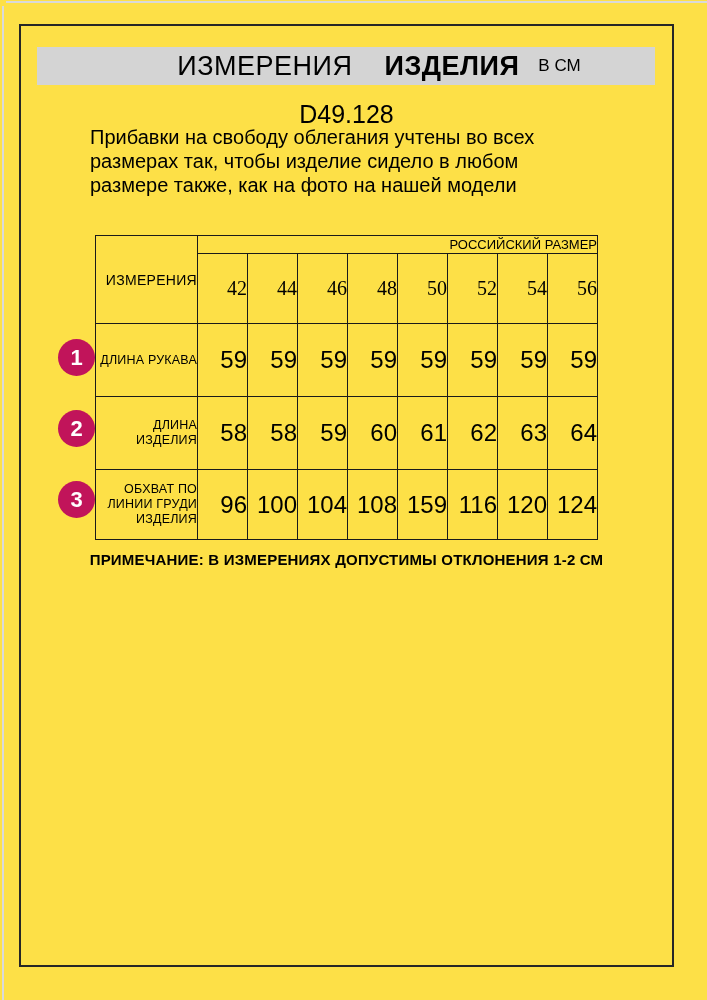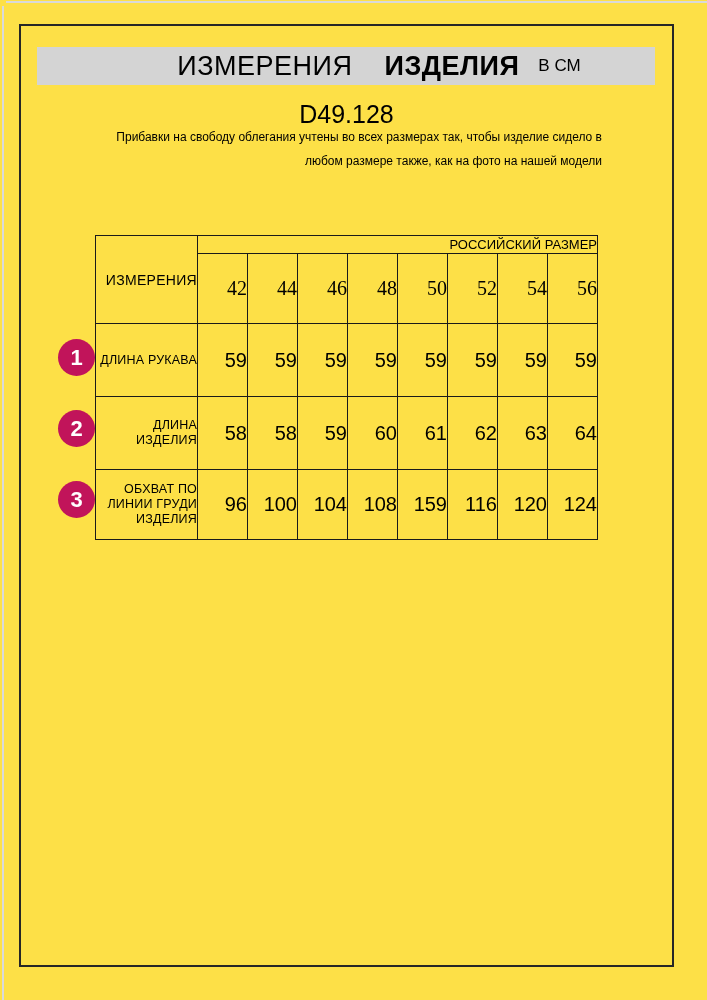--- a/index.html
+++ b/index.html
@@ -27,21 +27,21 @@
   }
   .title-w1{font-size:27px;margin-left:66px;letter-spacing:0.5px;}
   .title-w2{font-size:27px;font-weight:bold;margin-left:32px;letter-spacing:0.5px;}
   .title-unit{font-size:17px;margin-left:19px;font-weight:500;}
   .code{
     position:absolute;left:19px;top:100px;width:655px;
     text-align:center;font-size:25px;
   }
   .desc{
     position:absolute;left:90px;top:125px;width:512px;
-    text-align:right;font-size:12px;line-height:24px;
+    text-align:left;font-size:20px;line-height:24px;
   }
   .tablewrap{position:absolute;left:95px;top:235px;}
   table.sizes{
     border-collapse:collapse;table-layout:fixed;
   }
   table.sizes td,table.sizes th{
     border:1.5px solid #1a1a1a;
     padding:0;margin:0;
     text-align:right;vertical-align:middle;
     font-weight:normal;
@@ -55,21 +55,21 @@
     font-family:Liberation Serif, serif;
     font-weight:bold;font-size:20px;
   }
   .tr-data td{height:72px;}
   .tr-data.last td{height:69px;}
   .cell-label{
     font-size:12.5px;line-height:15px;
     white-space:pre-line;letter-spacing:0.2px;
     padding:0 2px;
   }
-  .cell-val{font-size:20px;}
+  .cell-val{font-size:24px;}
   .badge{
     position:absolute;left:58px;
     width:37px;height:37px;border-radius:50%;
     color:#fff;font-weight:bold;font-size:22px;
     display:flex;align-items:center;justify-content:center;
   }
   .badge1{top:339px;}
   .badge2{top:410px;}
   .badge3{top:481px;}
   .note{
@@ -160,13 +160,14 @@
           <td class="cell-val">124</td>
         </tr>
       </tbody>
     </table>
   </div>
 
   <div class="badge badge1" style="background: rgb(193, 20, 90);">1</div>
   <div class="badge badge2" style="background: rgb(193, 20, 90);">2</div>
   <div class="badge badge3" style="background: rgb(193, 20, 90);">3</div>
 
+  <div class="note">ПРИМЕЧАНИЕ: В ИЗМЕРЕНИЯХ ДОПУСТИМЫ ОТКЛОНЕНИЯ 1-2 СМ</div>
 </div>
 
 </body></html>

